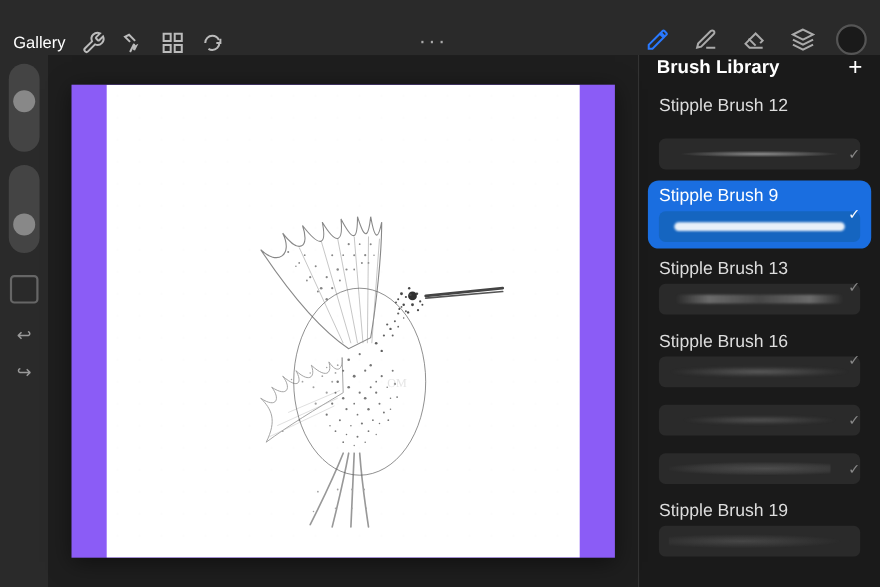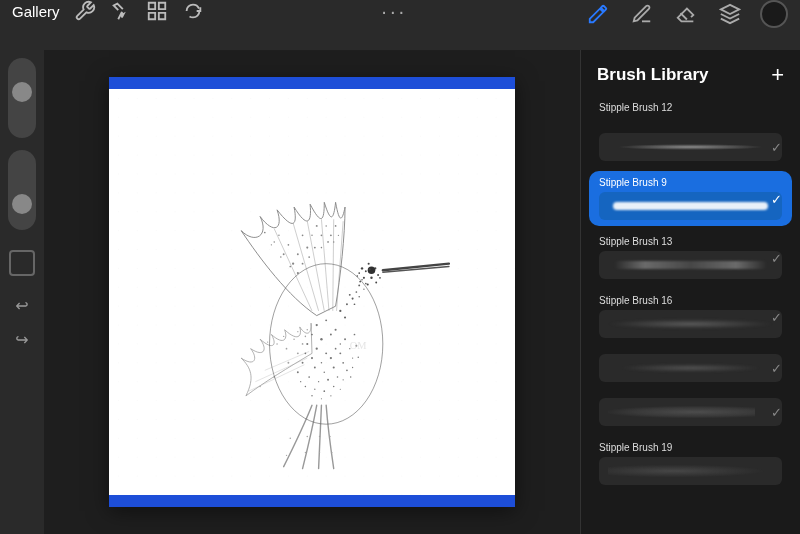--- a/index.html
+++ b/index.html
@@ -11,21 +11,21 @@
       overflow: hidden;
       display: flex;
       flex-direction: column;
     }
 
     
     .top-bar {
       height: 50px;
       background: #2a2a2a;
       display: flex;
-      align-items: flex-start;
+      align-items: flex-end;
       justify-content: space-between;
       padding: 0 12px;
       flex-shrink: 0;
     }
     .top-bar-left {
       display: flex;
       align-items: center;
       gap: 14px;
     }
     .gallery-btn {
@@ -154,22 +154,22 @@
     
     .canvas-area {
       flex: 1;
       display: flex;
       align-items: center;
       justify-content: center;
       background: #1e1e1e;
       padding: 20px;
     }
     .canvas-wrapper {
-      background: #1d4ed8;
-      width: 406px;
+      background: #8b5cf6;
+      width: 494px;
       height: 430px;
       position: relative;
       overflow: hidden;
       box-shadow: 0 4px 20px rgba(0,0,0,0.5);
     }
     .canvas-wrapper svg {
       width: 100%;
       height: 100%;
     }
 
@@ -179,21 +179,21 @@
       background: #1a1a1a;
       display: flex;
       flex-direction: column;
       flex-shrink: 0;
       border-left: 1px solid #333;
     }
     .brush-panel-header {
       display: flex;
       align-items: center;
       justify-content: space-between;
-      padding: 14px 16px 10px;
+      padding: 0 16px 10px;
     }
     .brush-panel-title {
       color: #fff;
       font-size: 17px;
       font-weight: 600;
     }
     .brush-panel-add {
       color: #fff;
       font-size: 22px;
       cursor: pointer;
@@ -212,21 +212,21 @@
       border-radius: 10px;
       margin-bottom: 4px;
       padding: 6px 10px;
       cursor: pointer;
       position: relative;
     }
     .brush-item.active {
       background: #1a6ee0;
     }
     .brush-item-name {
-      font-size: 10px;
+      font-size: 16px;
       color: #ddd;
       margin-bottom: 4px;
     }
     .brush-item.active .brush-item-name {
       color: #fff;
     }
     .brush-preview {
       height: 28px;
       border-radius: 6px;
       overflow: hidden;

